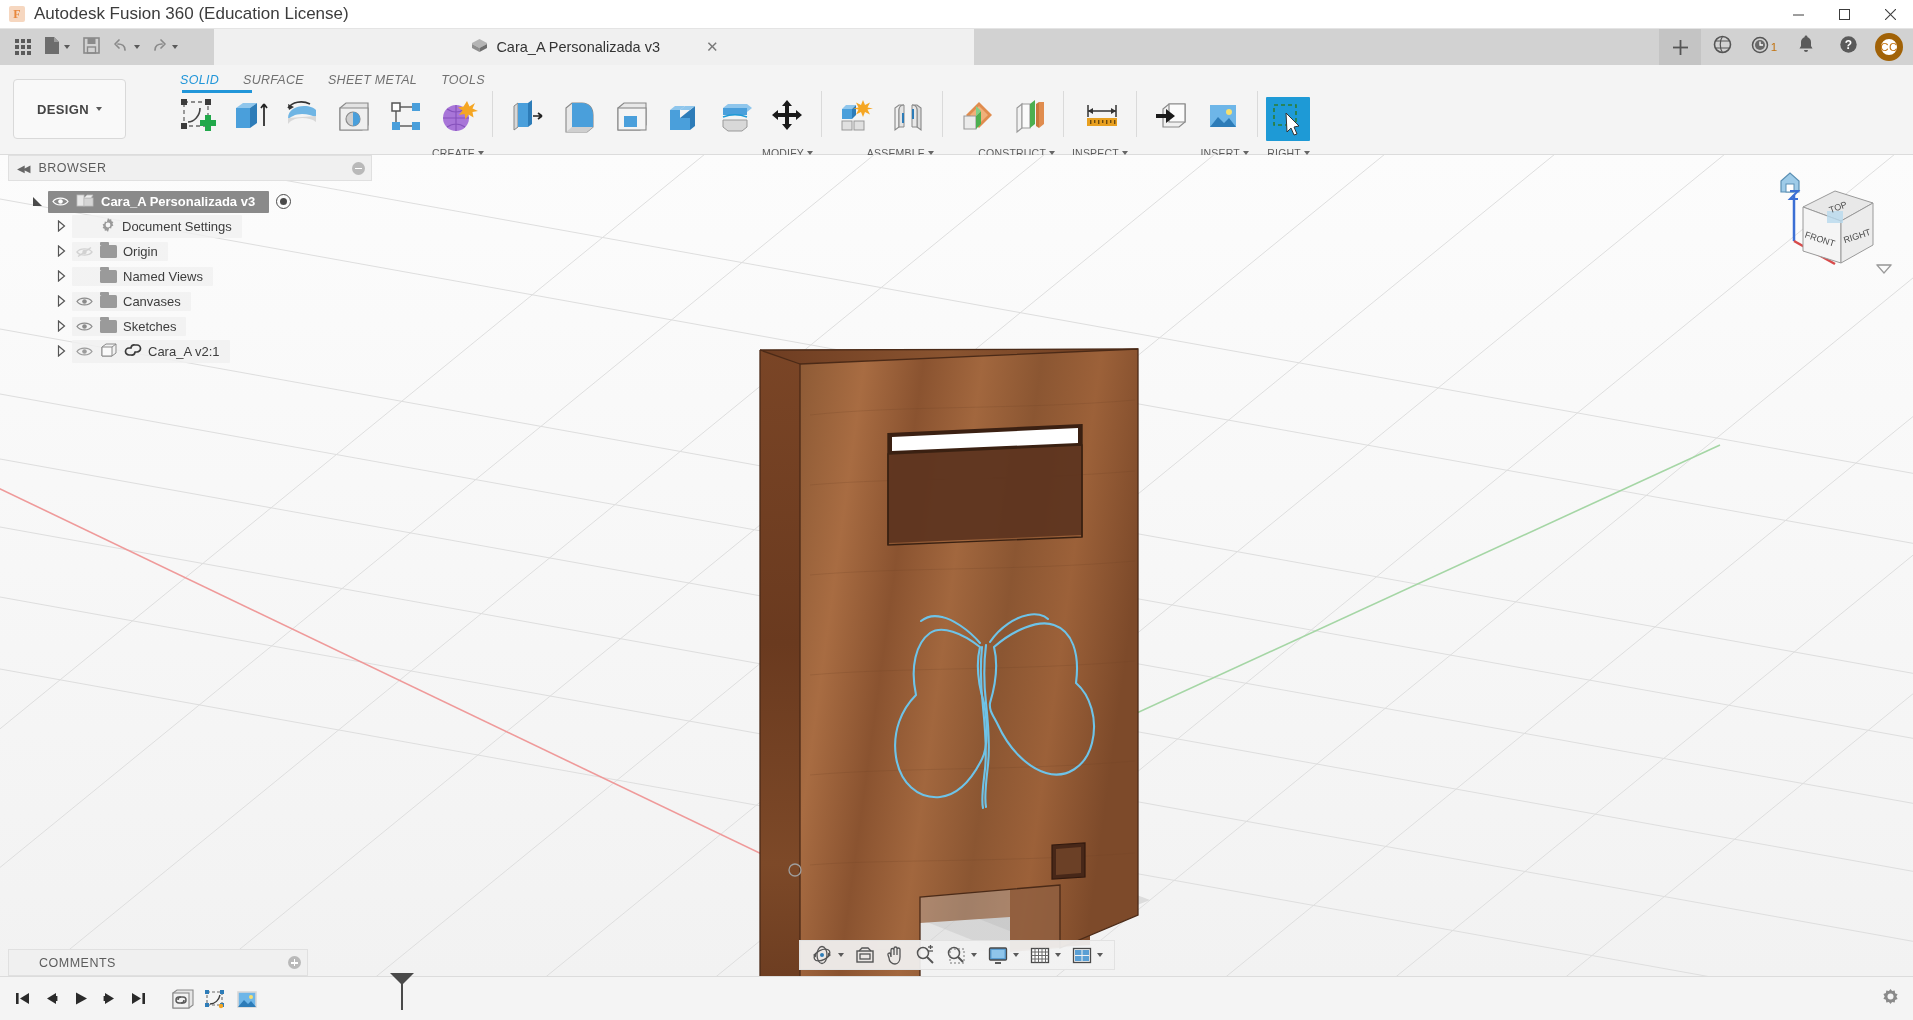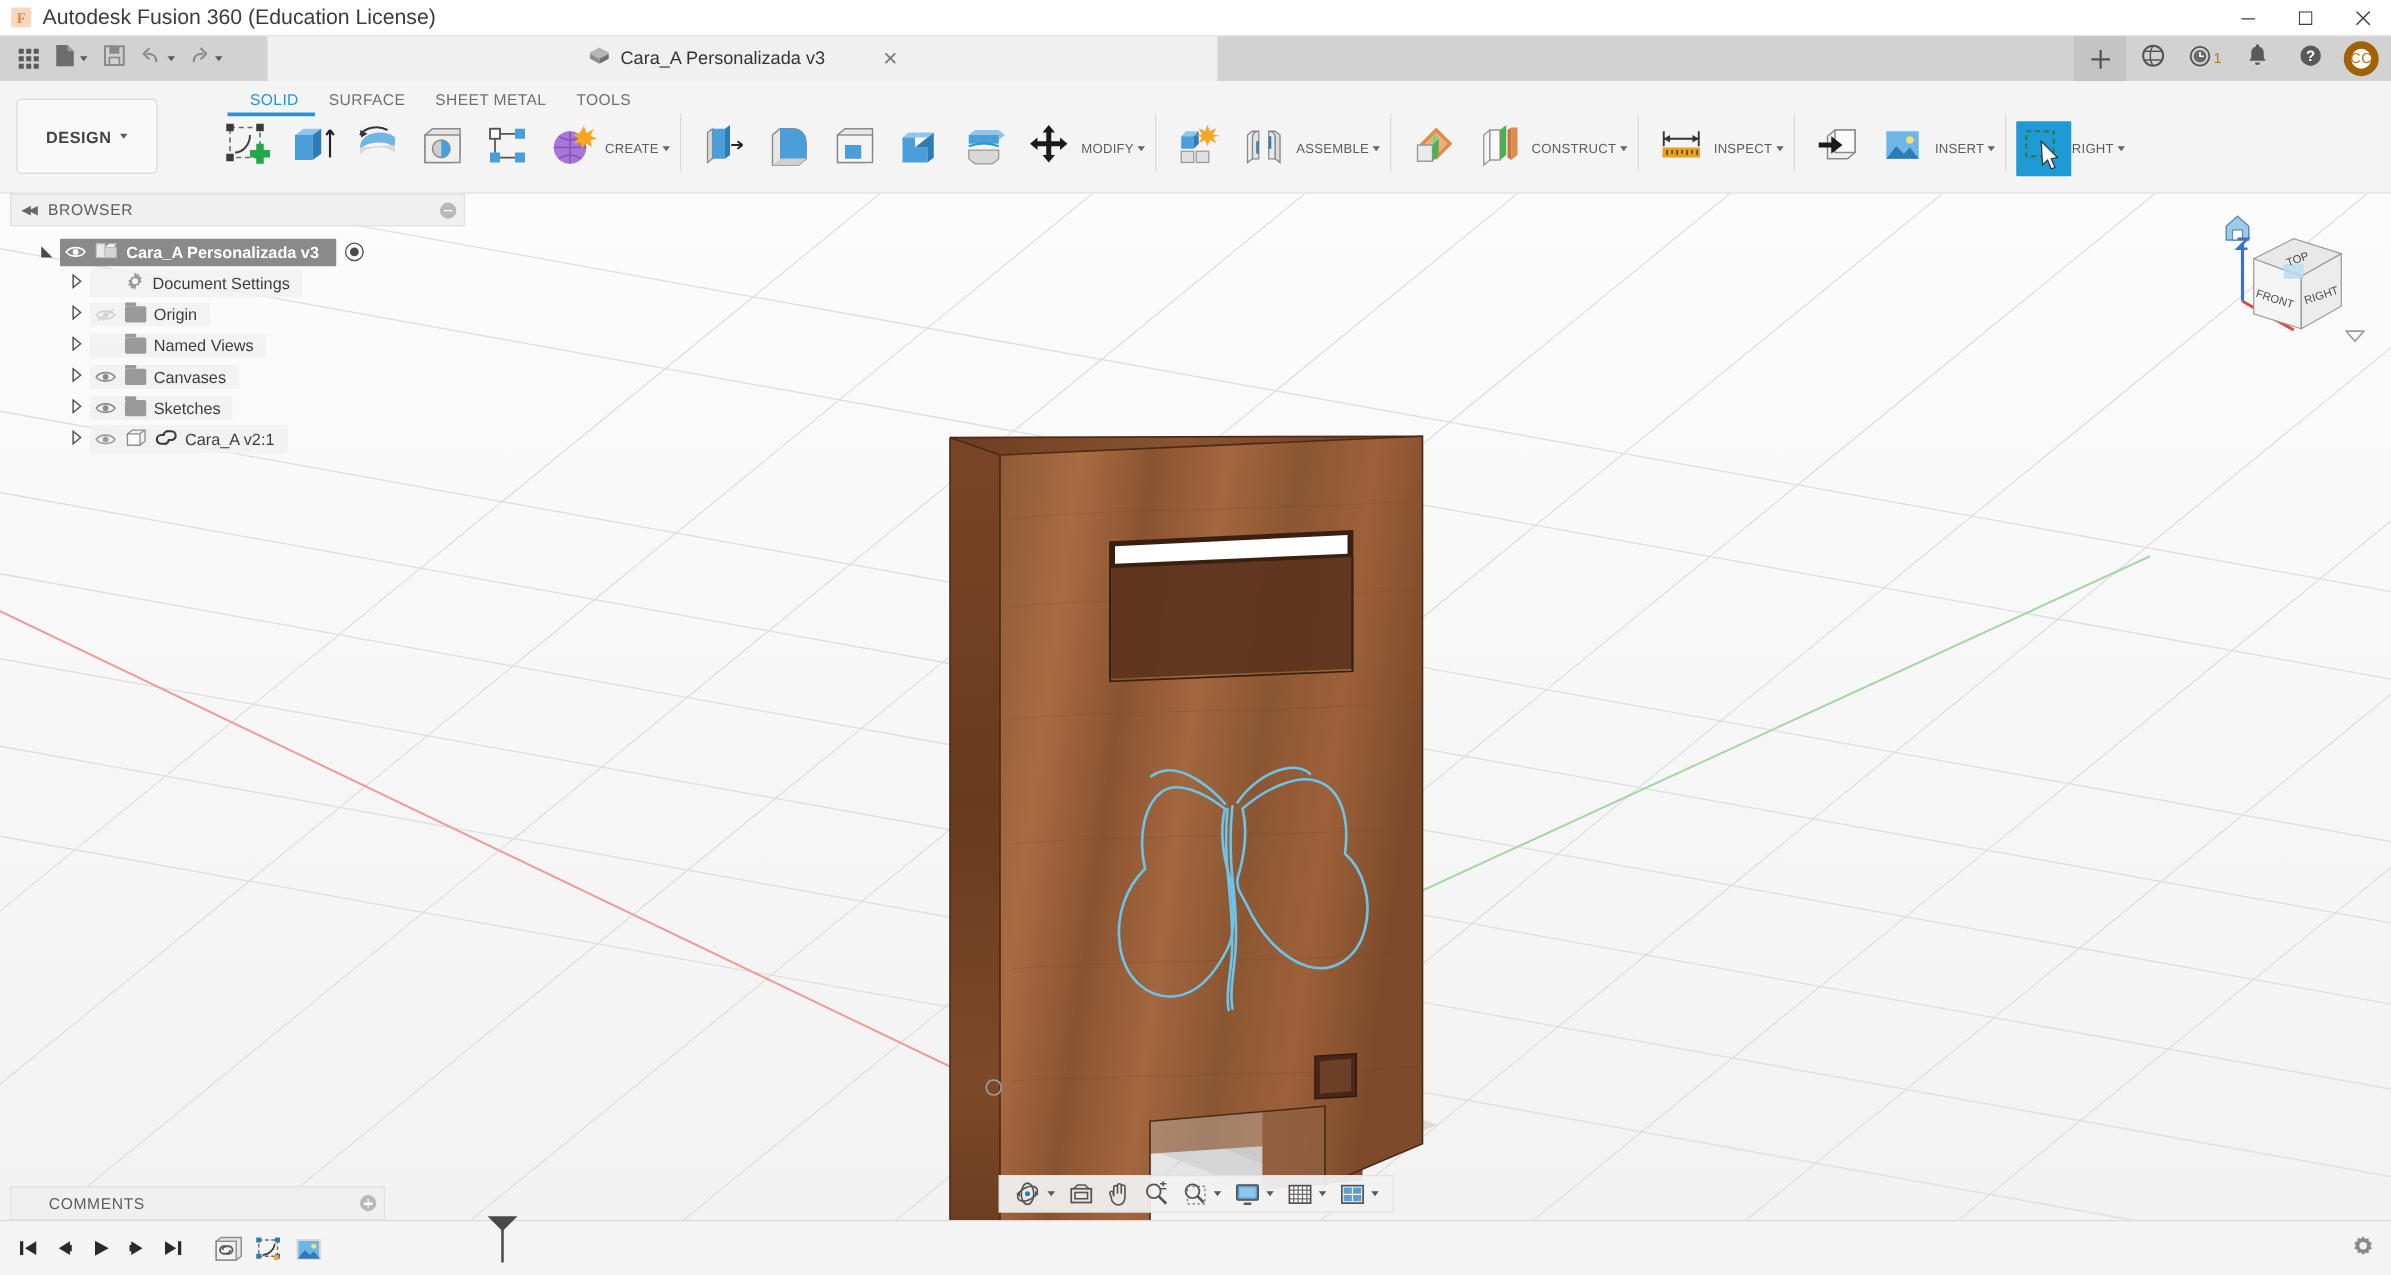--- a/index.html
+++ b/index.html
@@ -74,27 +74,27 @@
 
   
   .ribbon { height: 90px; background: #f4f4f4; display: flex; position: relative; border-bottom: 1px solid #dcdcdc; }
   .design-box {
     width: 113px; height: 60px; margin: 14px 10px 0 13px;
     border: 1px solid #d9d9d9; border-radius: 4px; background: #f9f9f9;
     display: flex; align-items: center; justify-content: center; gap: 5px;
   }
   .design-label { font-size: 13px; font-weight: bold; color: #444; letter-spacing: .4px; }
 
-  .ribbon-tabs { position: absolute; left: 188px; top: 6px; display: flex; gap: 0; }
+  .ribbon-tabs { position: absolute; left: 168px; top: 6px; display: flex; gap: 0; font-style: italic; }
   .rtab { font-size: 12.5px; color: #707070; padding: 2px 12px; letter-spacing: .3px; }
   .rtab.active { color: #2196d9; }
   .rtab-underline { position: absolute; left: 182px; top: 25px; width: 70px; height: 3px; background: #2196d9; }
 
   .panels { position: absolute; left: 170px; top: 26px; right: 0; display: flex; align-items: flex-start; }
-  .panel { display: flex; flex-direction: row; align-items: center; position: relative; padding: 0 2px; }
+  .panel { display: flex; flex-direction: column; align-items: flex-end; position: relative; padding: 0 2px; }
   .panel-row { display: flex; align-items: flex-end; height: 50px; gap: 0; }
   .panel-title { font-size: 10.5px; color: #5b5b5b; letter-spacing: .2px; margin-top: 6px; display: flex; align-items: center; gap: 3px; }
   .tool { width: 52px; height: 50px; display: flex; align-items: center; justify-content: center; position: relative; }
   .tool.selbtn { background: #1e9ad6; border-radius: 1px; width: 44px; height: 44px; }
   .divider { width: 1px; align-self: stretch; background: #dadada; margin: 0 6px; height: 46px; }
   .caret-t { width: 0; height: 0; border-left: 3px solid transparent; border-right: 3px solid transparent; border-top: 4px solid #666; }
 
   
   .main { position: absolute; top: 155px; left: 0; right: 0; bottom: 44px; }
   .canvas {

